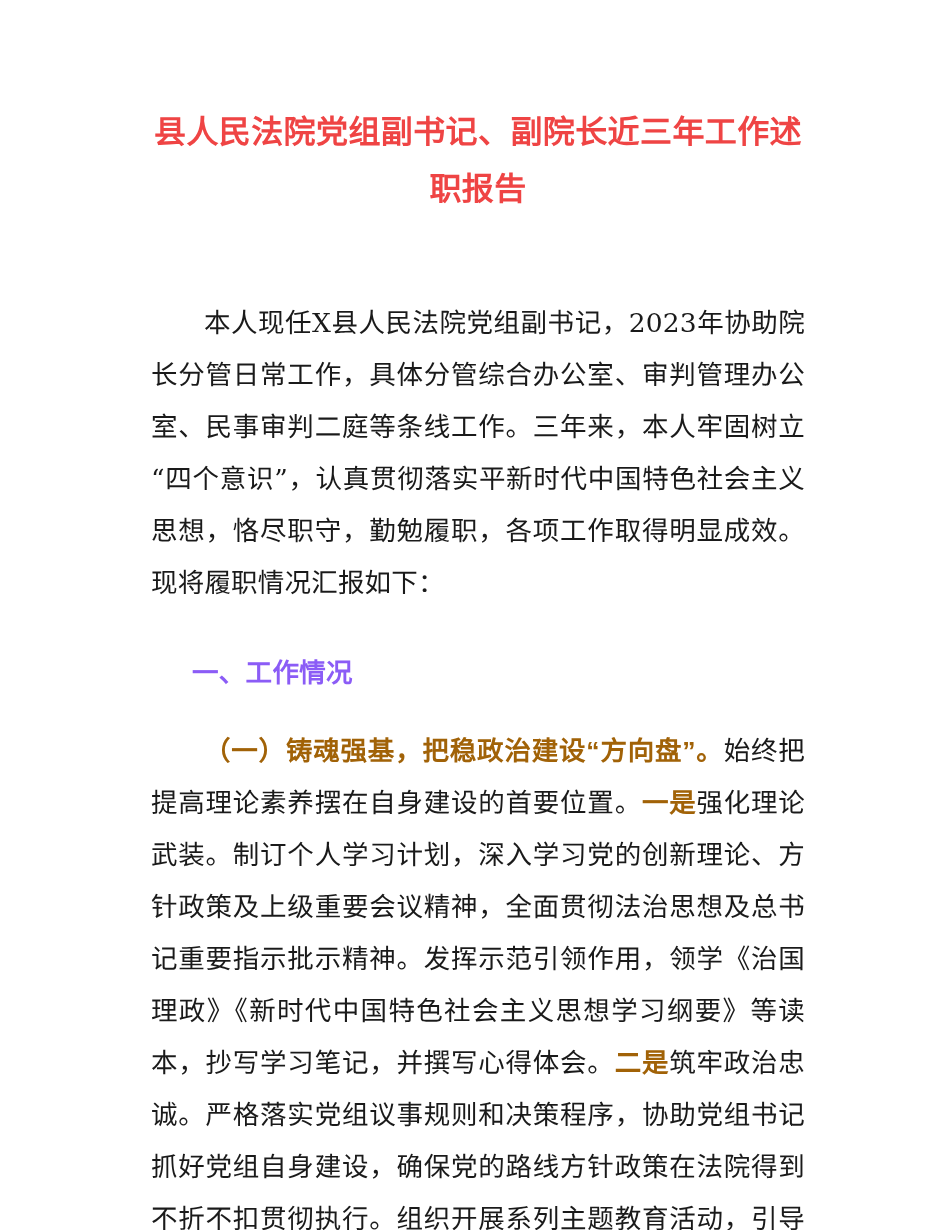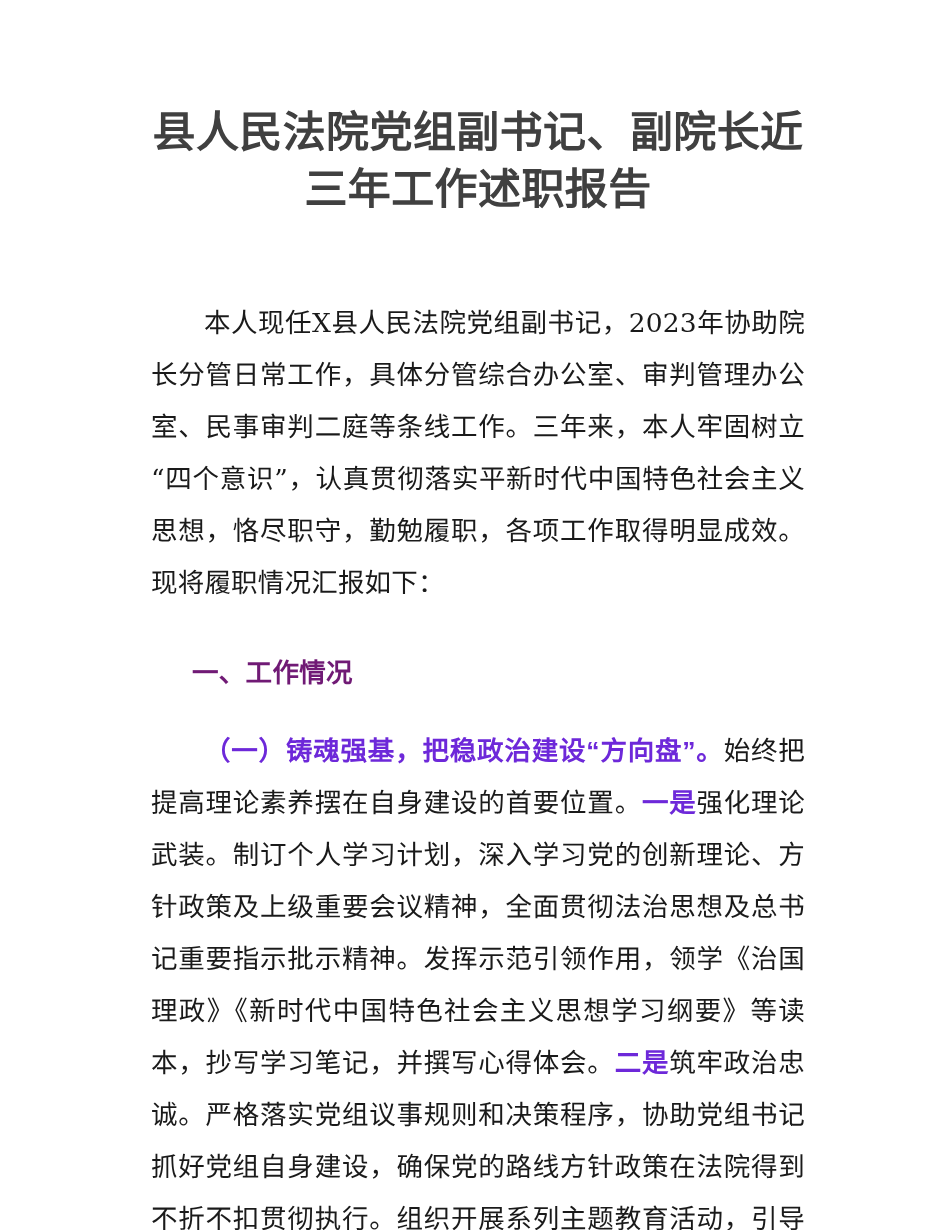--- a/index.html
+++ b/index.html
@@ -29,25 +29,25 @@
     top: 0;
     width: 678px;
   }
 
   
   .doc-title {
     margin: 0;
     padding-top: 104px;
     font-family: "Liberation Sans", "DejaVu Sans", sans-serif;
     font-weight: 700;
-    font-size: 43px;
+    font-size: 32px;
     line-height: 57px;
     text-align: center;
     letter-spacing: 0.4px;
-    color: #404040;
+    color: #ef4444;
   }
 
   
   .para {
     margin: 12px;
     font-family: "DejaVu Serif", "Liberation Serif", serif;
     font-size: 26.5px;
     line-height: 52px;
     text-align: justify;
     text-justify: inter-ideograph;
@@ -63,32 +63,32 @@
   
   .section-heading {
     margin: 0;
     padding-top: 26px;
     font-family: Liberation Sans, sans-serif;
     font-weight: 700;
     font-size: 26.5px;
     line-height: 52px;
     text-indent: 2em;
     letter-spacing: 0.3px;
-    color: #701a75;
+    color: #8b5cf6;
   }
 
   .para-after-heading {
     margin-top: 26px;
   }
 
   
   .hei-bold {
     font-family: "Liberation Sans", "DejaVu Sans", sans-serif;
     font-weight: 700;
-    color: #6d28d9;
+    color: #a16207;
   }
 
   .body-run {
     font-family: "DejaVu Serif", "Liberation Serif", serif;
     font-weight: 400;
     color: #1a1a1a;
   }
 </style>
 </head>
 <body>

